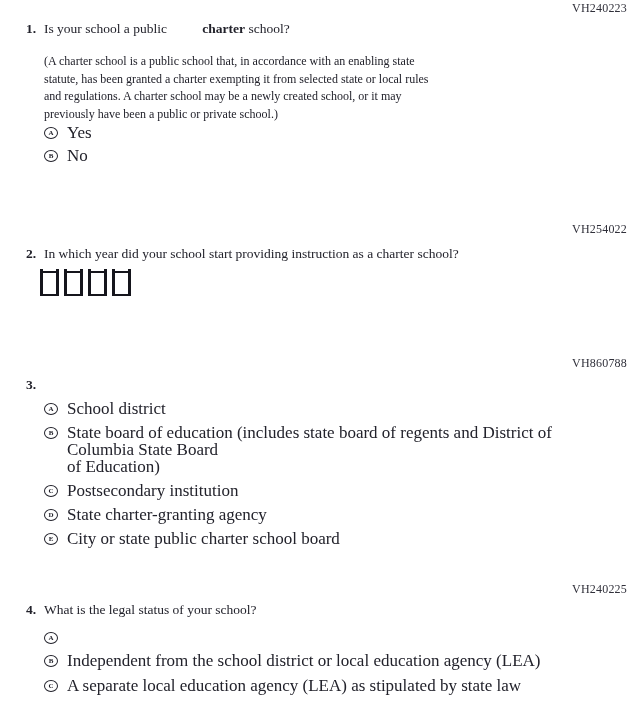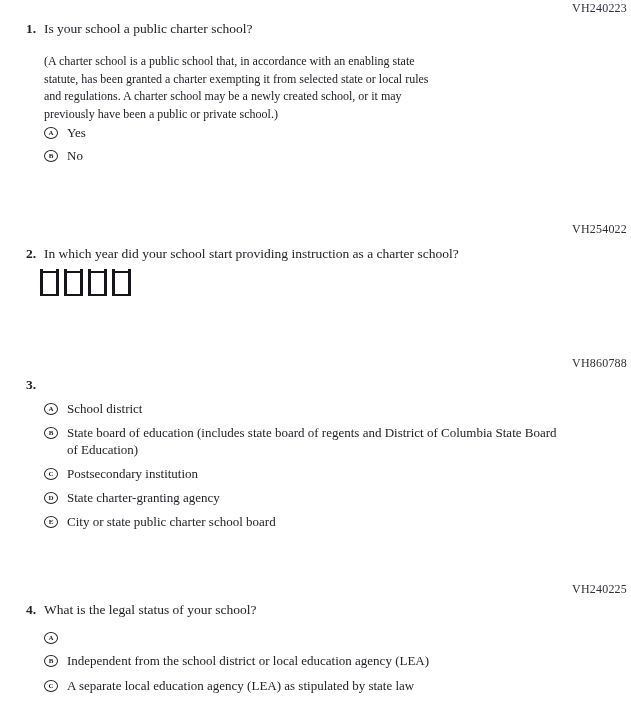--- a/index.html
+++ b/index.html
@@ -32,21 +32,21 @@
     width: 18px;
     margin-left: 26px;
     font-weight: bold;
     font-size: 13.5px;
     line-height: 17px;
   }
   .qtext {
     font-size: 13.5px;
     line-height: 17px;
   }
-  .qtext b { font-weight: normal; }
+  .qtext b { font-weight: bold; margin-left: 32px; }
   .note {
     position: absolute;
     left: 44px;
     right: 60px;
     font-size: 12px;
     line-height: 17.5px;
     white-space: pre-line;
   }
   .optgroup {
     position: absolute;
@@ -68,21 +68,21 @@
     border-radius: 50%;
     font-size: 7px;
     line-height: 10px;
     text-align: center;
     margin-right: 9px;
     margin-top: 3px;
     font-weight: bold;
     letter-spacing: 0;
   }
   .olabel {
-    font-size: 13px;
+    font-size: 17px;
     line-height: 17px;
     white-space: pre-line;
   }
   .digit-boxes {
     position: absolute;
     left: 40px;
     top: 271px;
     display: flex;
     gap: 5px;
   }

